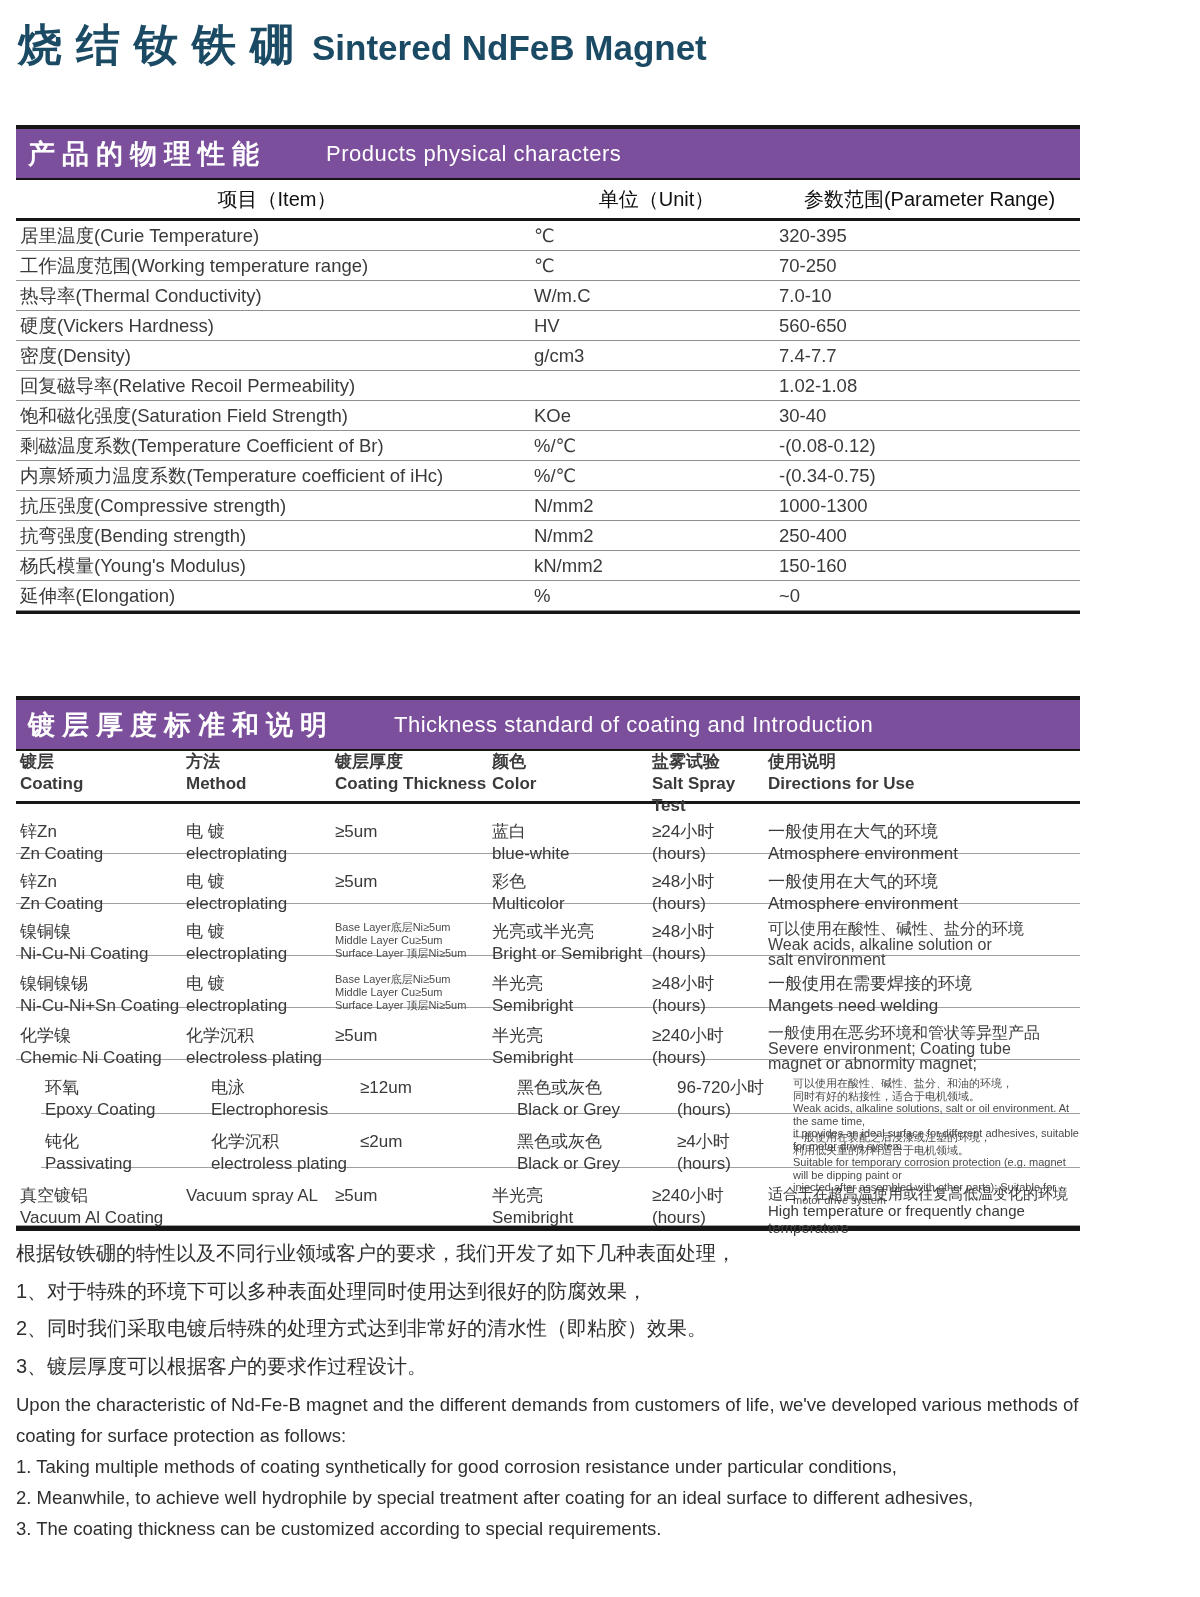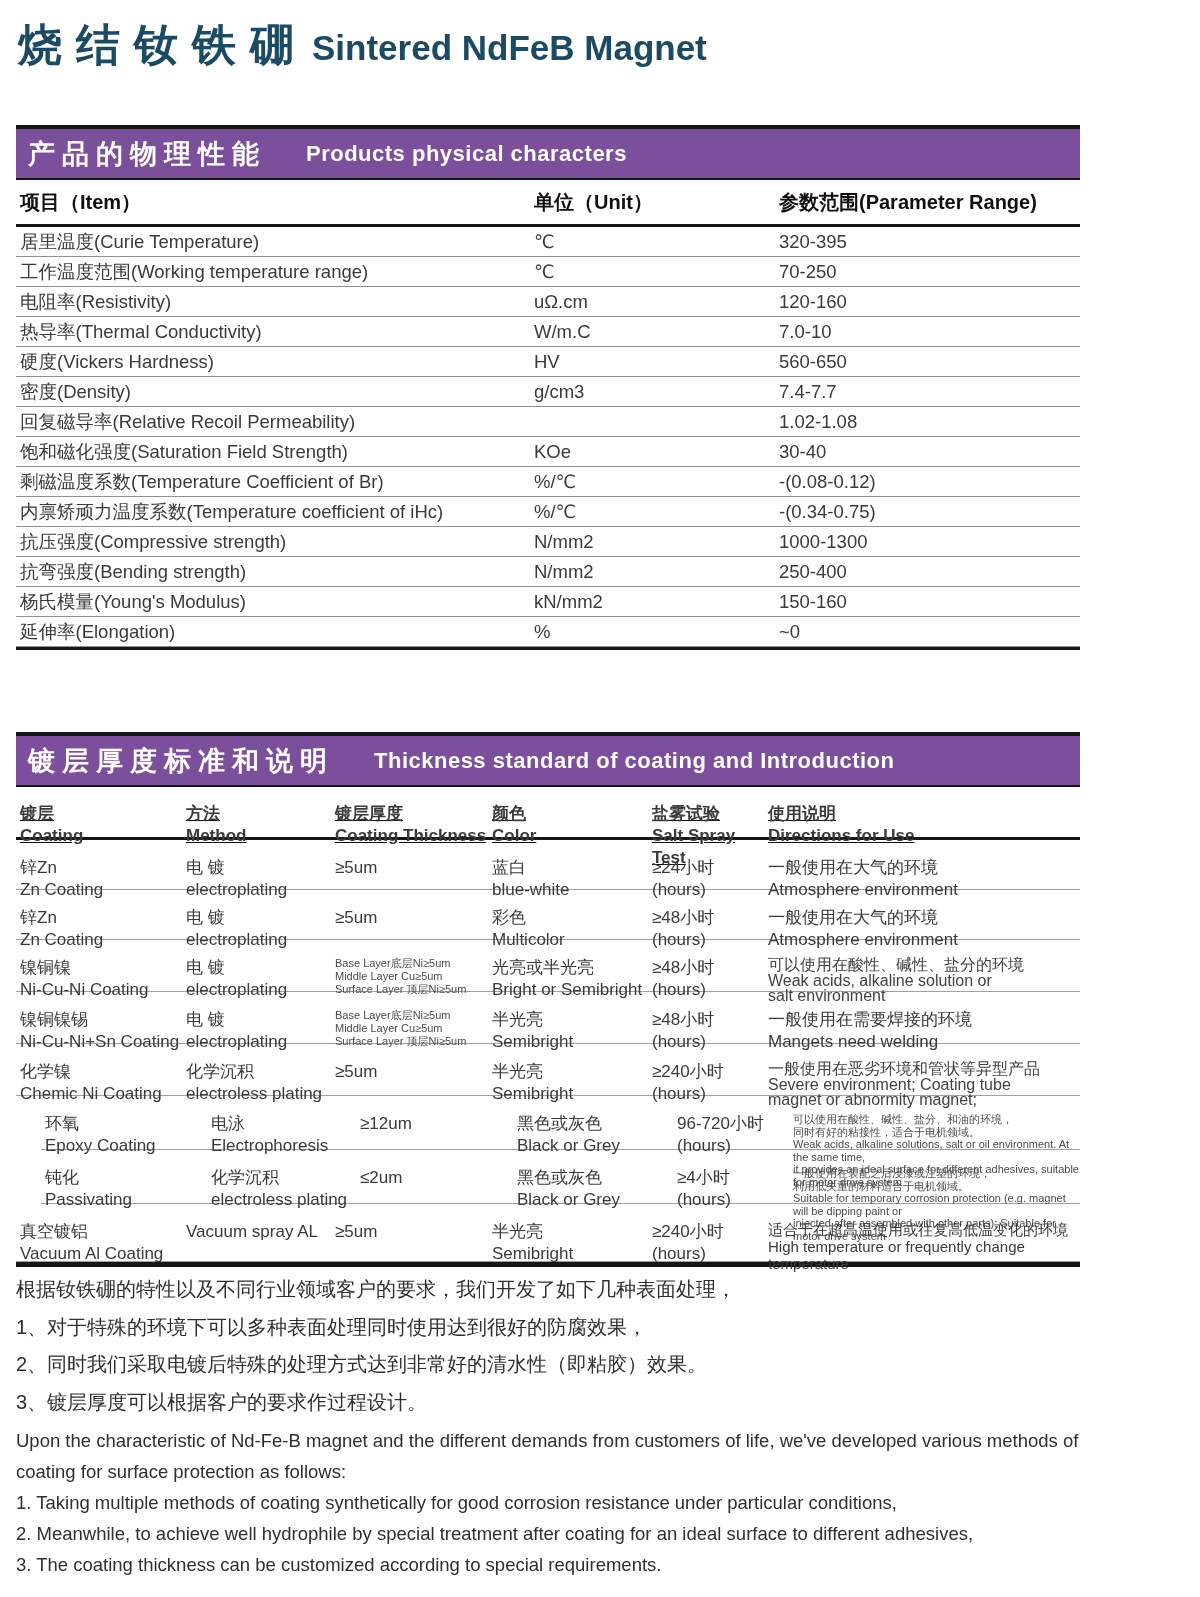--- a/index.html
+++ b/index.html
@@ -14,41 +14,41 @@
 
   .tbl { margin-left: 16px; width: 1064px; }
   .t1 { margin-top: 50px; }
   .t2 { margin-top: 82px; }
 
   .band {
     border-top: 4px solid #161616; background: #7b4f9c; height: 53px;
     display: flex; align-items: center; padding-left: 12px; color: #fff;
   }
   .band-zh { font-size: 27px; letter-spacing: 7px; font-weight: 700; }
-  .band-en { font-size: 22px; font-weight: 700; margin-left: 40px; letter-spacing: 0.5px; }
+  .band-en { font-size: 22px; font-weight: 400; margin-left: 60px; letter-spacing: 0.5px; }
   .rule2 { height: 2px; background: #161616; }
   .rule3 { height: 3px; background: #161616; }
   .rule5 { height: 5px; background: #161616; }
 
   
   .phead {
     display: grid; grid-template-columns: 514px 245px 1fr; align-items: center;
-    height: 44px; font-weight: 700; font-size: 20px; color: #101010; padding-left: 4px;
+    height: 38px; font-weight: 400; font-size: 20px; color: #101010; padding-left: 4px; text-align: center;
   }
   .prow {
     display: grid; grid-template-columns: 514px 245px 1fr; align-items: center;
     height: 30px; font-size: 18.5px; color: #3a3a3a; padding-left: 4px;
     border-bottom: 1px solid #909090;
   }
   .prow:last-child { border-bottom: none; }
 
   
   .chead {
     display: grid; grid-template-columns: 166px 149px 157px 160px 116px 1fr;
-    padding: 16px 0 4px 4px; height: 50px; color: #101010; text-decoration: underline;
+    padding: 0 0 4px 4px; height: 50px; color: #101010;
   }
   .chead .zh { font-size: 17px; line-height: 21px; font-weight: 600; }
   .chead .en { font-size: 17px; line-height: 21px; font-weight: 700; }
   .crow {
     display: grid; grid-template-columns: 166px 149px 157px 160px 116px 1fr;
     padding: 17px 0 0 4px; border-bottom: 1px solid #a0a0a0;
   }
   .crow:last-child { border-bottom: none; }
   .h50 { height: 50px; } .h52 { height: 52px; } .h54 { height: 54px; margin-left: 25px; } .h58 { height: 58px; }
   .cc .zh, .cc .en { font-size: 17px; line-height: 22px; color: #3a3a3a; }
@@ -86,25 +86,20 @@
 
   <div class="prow">
     <div>居里温度(Curie Temperature)</div>
     <div>℃</div>
     <div>320-395</div>
   </div>
   <div class="prow">
     <div>工作温度范围(Working temperature range)</div>
     <div>℃</div>
     <div>70-250</div>
-  </div>
-  <div class="prow">
-    <div>电阻率(Resistivity)</div>
-    <div>uΩ.cm</div>
-    <div>120-160</div>
   </div>
   <div class="prow">
     <div>热导率(Thermal Conductivity)</div>
     <div>W/m.C</div>
     <div>7.0-10</div>
   </div>
   <div class="prow">
     <div>硬度(Vickers Hardness)</div>
     <div>HV</div>
     <div>560-650</div>

